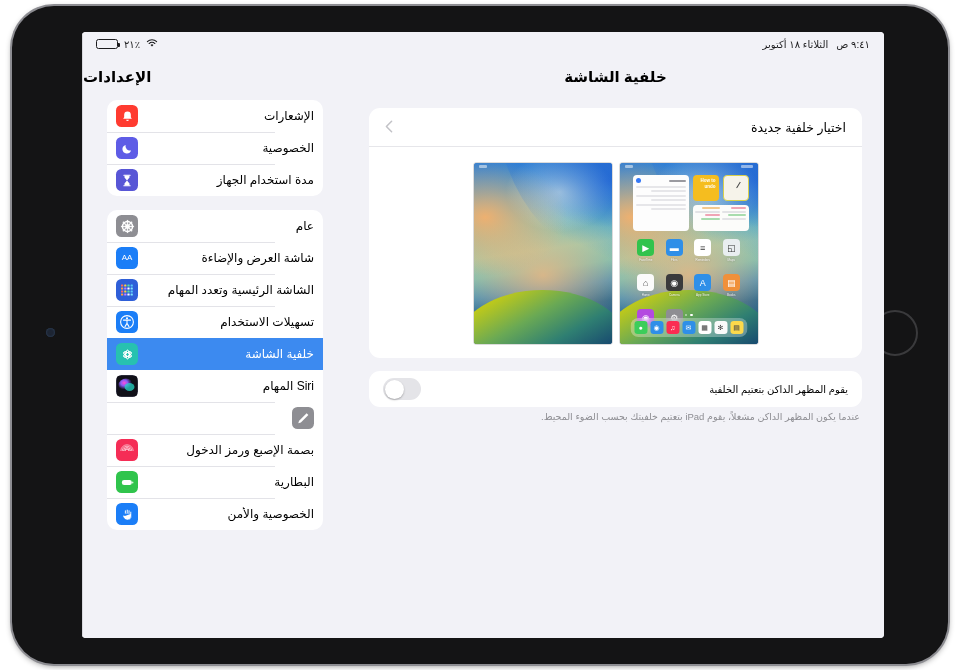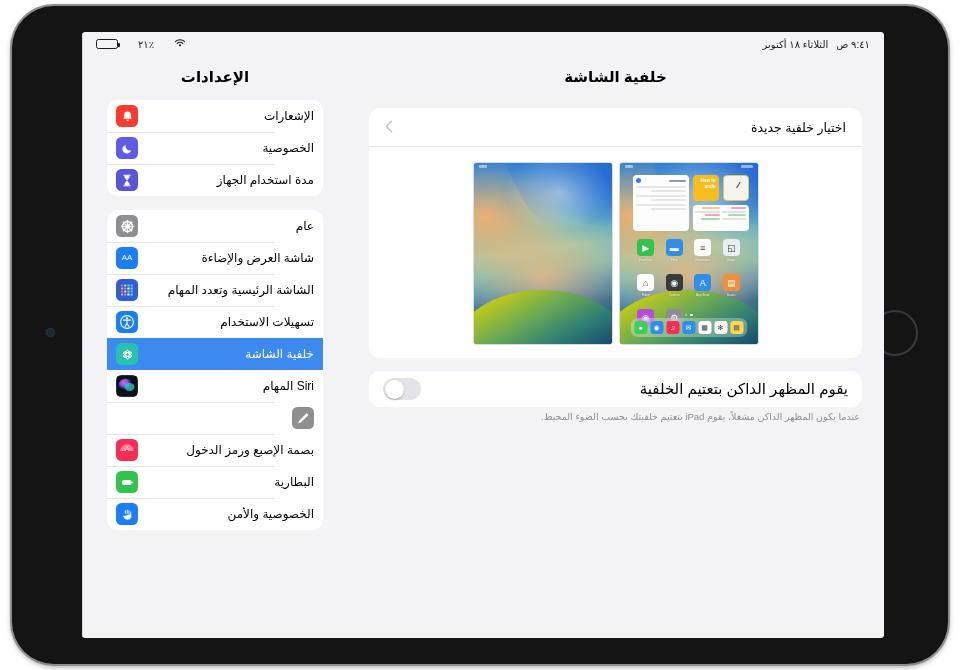--- a/index.html
+++ b/index.html
@@ -66,21 +66,21 @@
     display: flex;
     align-items: center;
     justify-content: space-between;
     padding: 0 14px;
     font-size: 10px;
     color: #1c1c1e;
     z-index: 20;
     direction: rtl;
   }
   #status-right { display: flex; align-items: center; gap: 8px; }
-  #status-left  { display: flex; align-items: center; gap: 20px; direction: ltr; }
+  #status-left  { display: flex; align-items: center; gap: 6px; direction: ltr; }
 
   .sb-text { font-size: 10px; letter-spacing: .1px; white-space: nowrap; }
 
   .battery-shell {
     width: 22px; height: 10px;
     border: 1px solid #1c1c1e;
     border-radius: 2.5px;
     position: relative;
     padding: 1px;
   }
@@ -102,21 +102,21 @@
     height: 100%;
     background: #f2f2f7;
     padding-top: 24px;
     order: 2;
     display: flex;
     flex-direction: column;
     border-left: 1px solid #d9d9de;
   }
 
   #sidebar-title {
-    text-align: center;
+    text-align: left;
     font-size: 15px;
     font-weight: bold;
     color: #000;
     padding: 12px 0 14px 0;
   }
 
   #sidebar-scroll {
     flex: 1;
     overflow: hidden;
     padding: 0 24px;
@@ -414,21 +414,21 @@
   
   #dark-card { margin-top: 13px; }
   #toggle-row {
     height: 36px;
     display: flex;
     align-items: center;
     padding: 0 14px;
   }
   #toggle-label {
     flex: 1;
-    font-size: 15px;
+    font-size: 10px;
     color: #000;
     text-align: right;
   }
   .switch {
     width: 38px; height: 22px;
     border-radius: 11px;
     background: #e4e4e8;
     position: relative;
     flex: 0 0 auto;
   }

